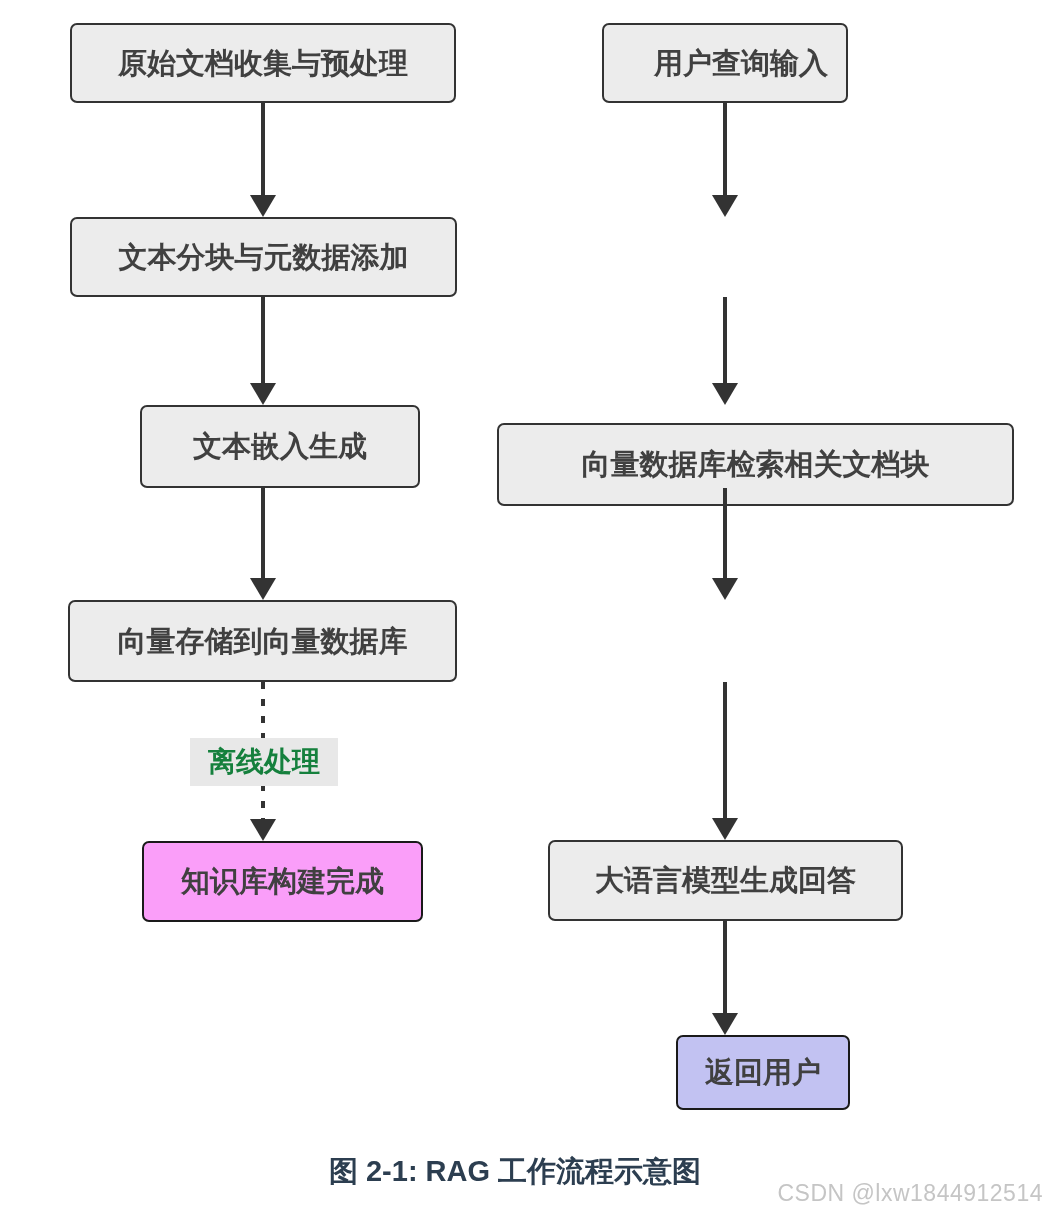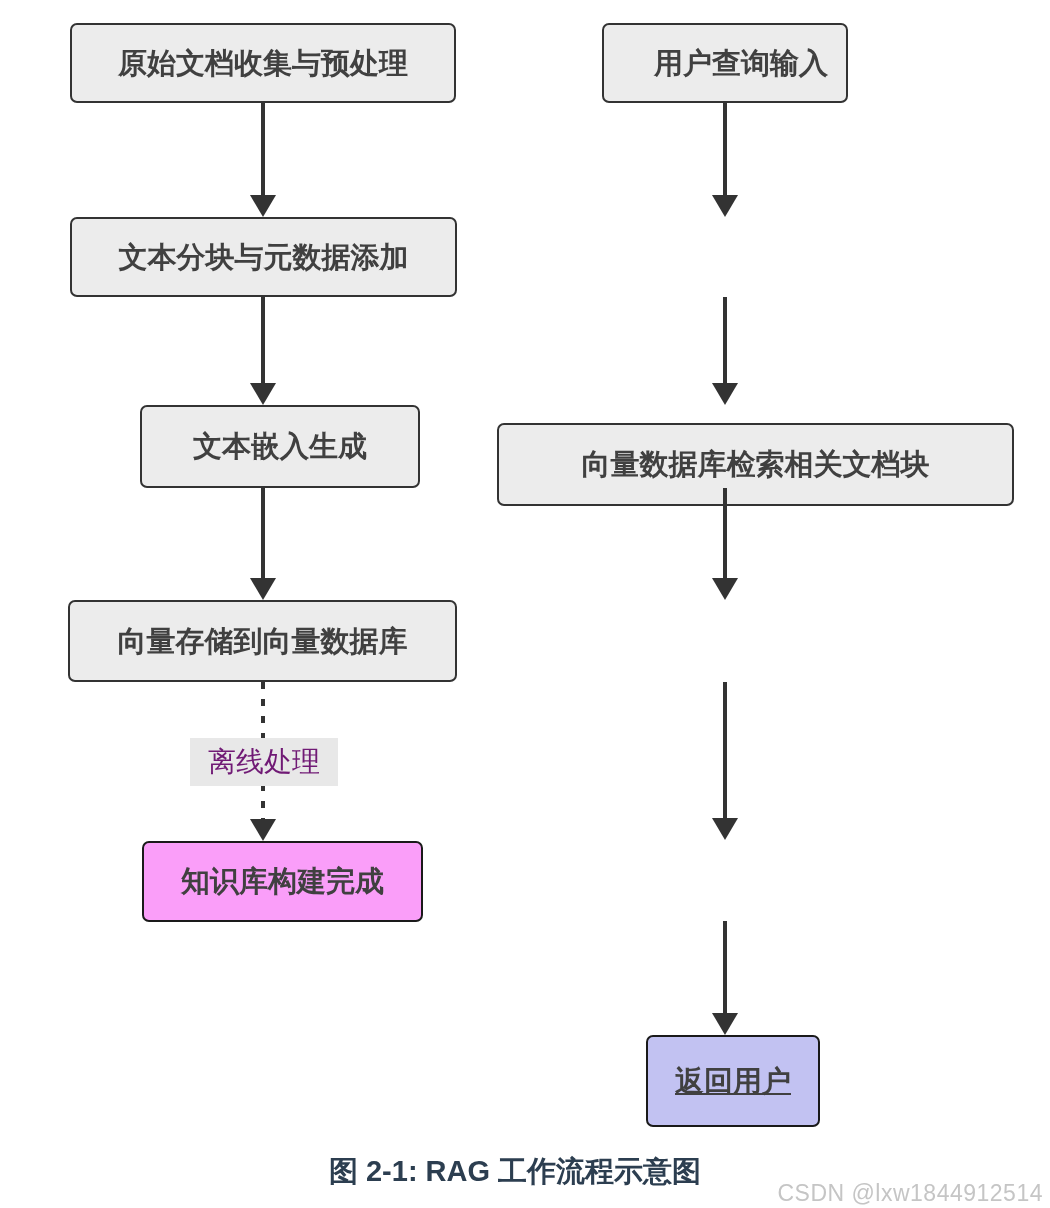--- a/index.html
+++ b/index.html
@@ -41,22 +41,22 @@
     border-right:13px solid transparent;
     border-top:22px solid var(--arrow);
   }
   .dotted-line{
     position:absolute;width:4px;
     background:repeating-linear-gradient(to bottom,var(--arrow) 0px,var(--arrow) 7px,transparent 7px,transparent 17px);
   }
   .edge-label{
     position:absolute;
     background:#e8e8e8;
-    color:#701a75;
-    font-size:28px;font-weight:400;
+    color:#15803d;
+    font-size:28px;font-weight:700;
     padding:6px 8px;
     line-height:1.2;
     display:flex;align-items:center;justify-content:center;
     white-space:nowrap;
   }
   .caption{
     position:absolute;
     left:0;top:1152px;width:1030px;
     text-align:center;
     font-size:29px;font-weight:700;
@@ -111,22 +111,23 @@
 
   <div class="node" style="left:497px;top:423px;width:517px;height:83px;">向量数据库检索相关文档块</div>
 
   <div class="arrow-line" style="left:723px;top:488px;height:90px;"></div>
   <div class="arrow-head" style="left:712px;top:578px;"></div>
 
 
   <div class="arrow-line" style="left:723px;top:682px;height:136px;"></div>
   <div class="arrow-head" style="left:712px;top:818px;"></div>
 
+  <div class="node" style="left:548px;top:840px;width:355px;height:81px;">大语言模型生成回答</div>
 
   <div class="arrow-line" style="left:723px;top:921px;height:92px;"></div>
   <div class="arrow-head" style="left:712px;top:1013px;"></div>
 
-  <div class="node purple" style="left:646px;top:1035px;width:174px;height:92px;text-decoration:underline;">返回用户</div>
+  <div class="node purple" style="left:676px;top:1035px;width:174px;height:75px;">返回用户</div>
 
   <div class="caption">图 2-1: RAG 工作流程示意图</div>
   <div class="watermark">CSDN @lxw1844912514</div>
 
 </div>
 
 </body></html>

